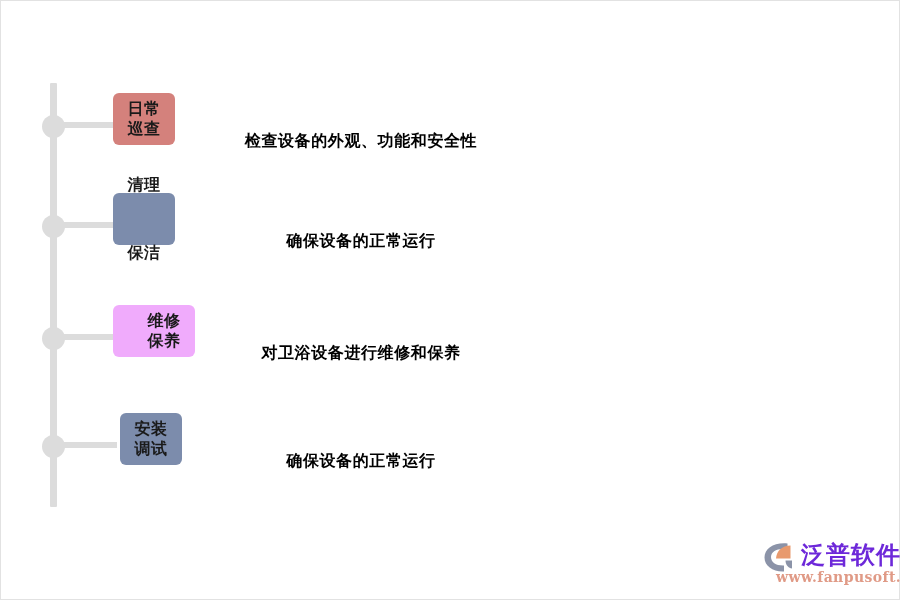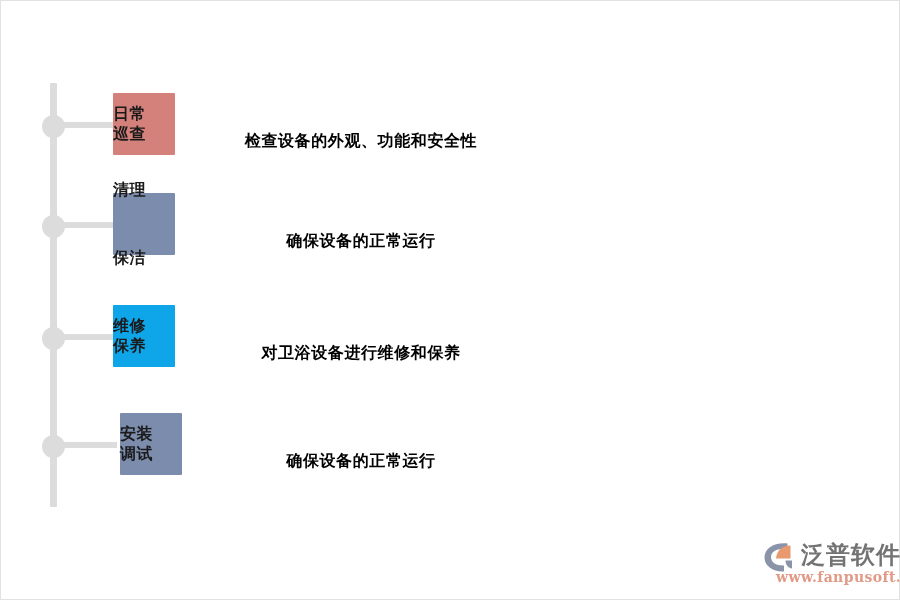--- a/index.html
+++ b/index.html
@@ -67,24 +67,25 @@
     top: 29px;
     width: 54px;
     height: 6px;
     background: #dcdcdc;
   }
   .stage-box {
     position: absolute;
     left: 112px;
     top: 0;
     width: 62px;
-    height: 62px;
-    border-radius: 1px;
+    height: 52px;
+    border-radius: 6px;
     display: flex;
     flex-direction: column;
+    align-items: center;
     justify-content: center;
     color: #1a1a1a;
     font-size: 16px;
     font-weight: bold;
     line-height: 1.28;
     letter-spacing: 0.5px;
   }
   .stage-box .stage-line {
     display: block;
     white-space: nowrap;
@@ -119,21 +120,21 @@
     top: 2px;
     width: 34px;
     height: 32px;
   }
   #logo-brand-name {
     position: absolute;
     left: 38px;
     top: 0px;
     font-size: 24px;
     font-weight: bold;
-    color: #737373;
+    color: #6d28d9;
     letter-spacing: 1px;
     white-space: nowrap;
   }
   #logo-url {
     position: absolute;
     left: 13px;
     top: 30px;
     font-size: 14px;
     font-weight: bold;
     font-family: "DejaVu Serif", "Liberation Serif", serif;
@@ -166,21 +167,21 @@
     <div class="stage-box" style="background:#7c8cac;gap:48px;">
       <span class="stage-line">清理</span>
       <span class="stage-line">保洁</span>
     </div>
     <div class="stage-desc">确保设备的正常运行</div>
   </div>
 
   <div class="timeline-row" style="top:304px;">
     <div class="node-dot"></div>
     <div class="connector"></div>
-    <div class="stage-box" style="background:#0ea5e9;">
+    <div class="stage-box" style="background:#f0abfc;padding-left:20px;">
       <span class="stage-line">维修</span>
       <span class="stage-line">保养</span>
     </div>
     <div class="stage-desc">对卫浴设备进行维修和保养</div>
   </div>
 
   <div class="timeline-row" style="top:412px;">
     <div class="node-dot"></div>
     <div class="connector"></div>
     <div class="stage-box" style="background:#7c8cac;margin-left:7px;">

